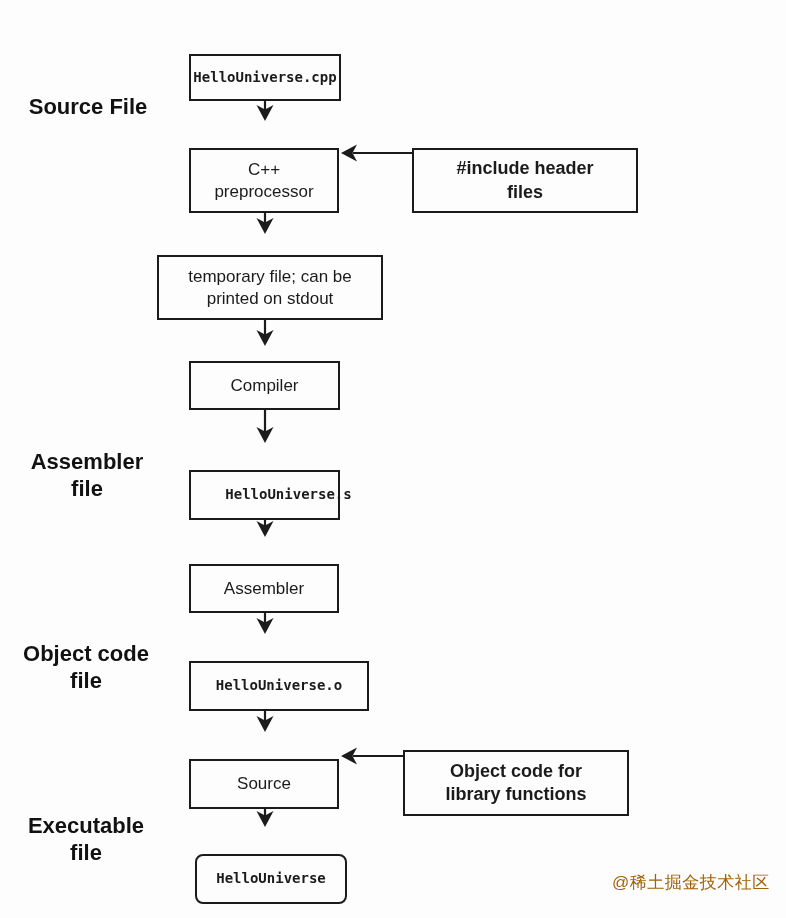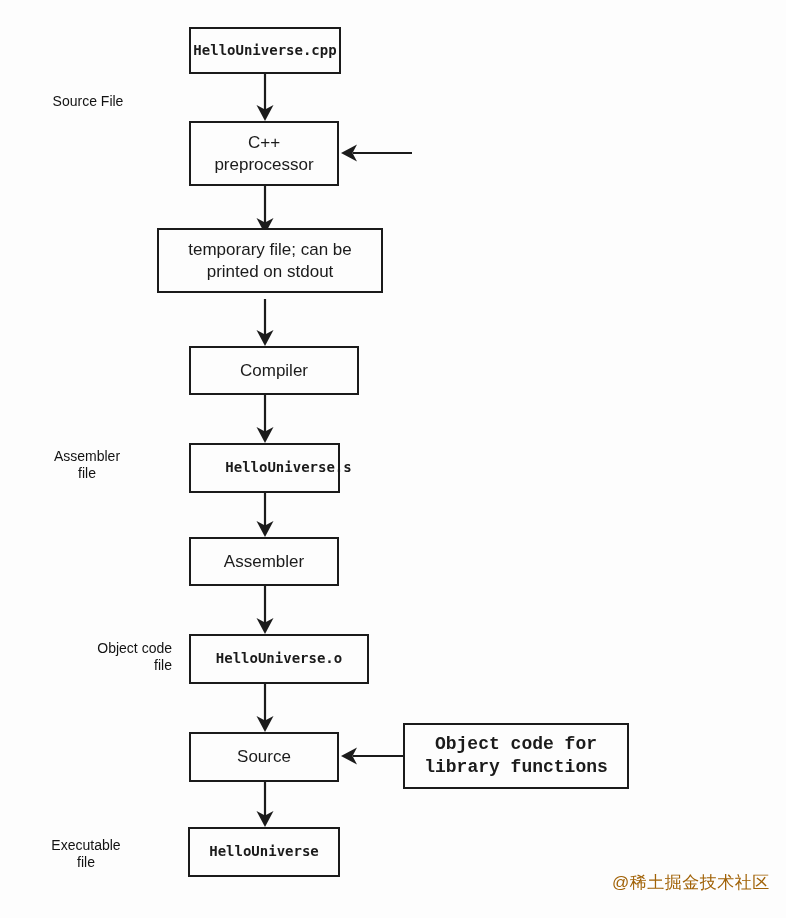--- a/index.html
+++ b/index.html
@@ -19,58 +19,59 @@
     background:#fdfdfd;
     border:2px solid #1b1b1b;
     display:flex;
     align-items:center;
     justify-content:center;
     text-align:center;
     color:#1b1b1b;
     font-size:17px;
     line-height:1.28;
     white-space:pre-line;
+    margin-top:27px;
   }
   .node.mono{
     font-family:"DejaVu Sans Mono","Liberation Mono",monospace;
     font-weight:bold;
     font-size:14px;
   }
   .node.bold{
     font-weight:bold;
     font-size:18px;
     line-height:1.3;
   }
 
   .n-source      {left:189px;top:27px; width:152px;height:47px;}
   .n-preprocessor{left:189px;top:121px;width:150px;height:65px;}
   .n-include     {left:412px;top:121px;width:226px;height:65px;}
   .n-temp        {left:157px;top:228px;width:226px;height:65px;}
-  .n-compiler    {left:189px;top:346px;width:170px;height:49px;}
+  .n-compiler    {left:189px;top:334px;width:151px;height:49px;}
   .n-asmfile     {left:189px;top:443px;width:151px;height:50px;padding-left:48px;}
   .n-assembler   {left:189px;top:537px;width:150px;height:49px;}
   .n-objfile     {left:189px;top:634px;width:180px;height:50px;}
   .n-linker      {left:189px;top:732px;width:150px;height:50px;}
-  .n-objlib      {left:403px;top:723px;width:226px;height:66px;font-family:Liberation Mono, monospace;}
-  .n-exe         {left:188px;top:827px;width:152px;height:50px;}
+  .n-objlib      {left:403px;top:723px;width:226px;height:66px;}
+  .n-exe         {left:195px;top:827px;width:152px;height:50px;border-radius:8px;}
 
   .side-label{
     position:absolute;
     width:172px;
     text-align:center;
-    font-weight:normal;
-    font-size:14px;
+    font-weight:bold;
+    font-size:22px;
     line-height:1.24;
     color:#121212;
     white-space:pre-line;
   }
   .sl-source    {left:2px;top:93px;}
   .sl-assembler {left:1px;top:448px;}
-  .sl-objcode   {left:0px;top:640px;text-align:right;}
-  .sl-exe       {left:0px;top:837px;}
+  .sl-objcode   {left:0px;top:640px;}
+  .sl-exe       {left:0px;top:812px;}
 
   .watermark{
     position:absolute;
     left:612px;top:871px;
     width:160px;
     text-align:left;
     font-size:17px;
     color:#a16207;
     font-family:"Liberation Sans", sans-serif;
     letter-spacing:0.5px;
@@ -122,20 +123,22 @@
     </g>
     <g>
       <line x1="403" y1="756" x2="353" y2="756"></line>
       <polygon fill="#1b1b1b" stroke="none" points="341,756 357,747.5 352.5,756 357,764.5"></polygon>
     </g>
   </svg>
 
   <div class="node mono n-source">HelloUniverse.cpp</div>
   <div class="node n-preprocessor">C++
 preprocessor</div>
+  <div class="node bold n-include">#include header
+files</div>
   <div class="node n-temp">temporary file; can be
 printed on stdout</div>
   <div class="node n-compiler">Compiler</div>
   <div class="node mono n-asmfile">HelloUniverse.s</div>
   <div class="node n-assembler">Assembler</div>
   <div class="node mono n-objfile">HelloUniverse.o</div>
   <div class="node n-linker">Source</div>
   <div class="node bold n-objlib">Object code for
 library functions</div>
   <div class="node mono n-exe">HelloUniverse</div>

